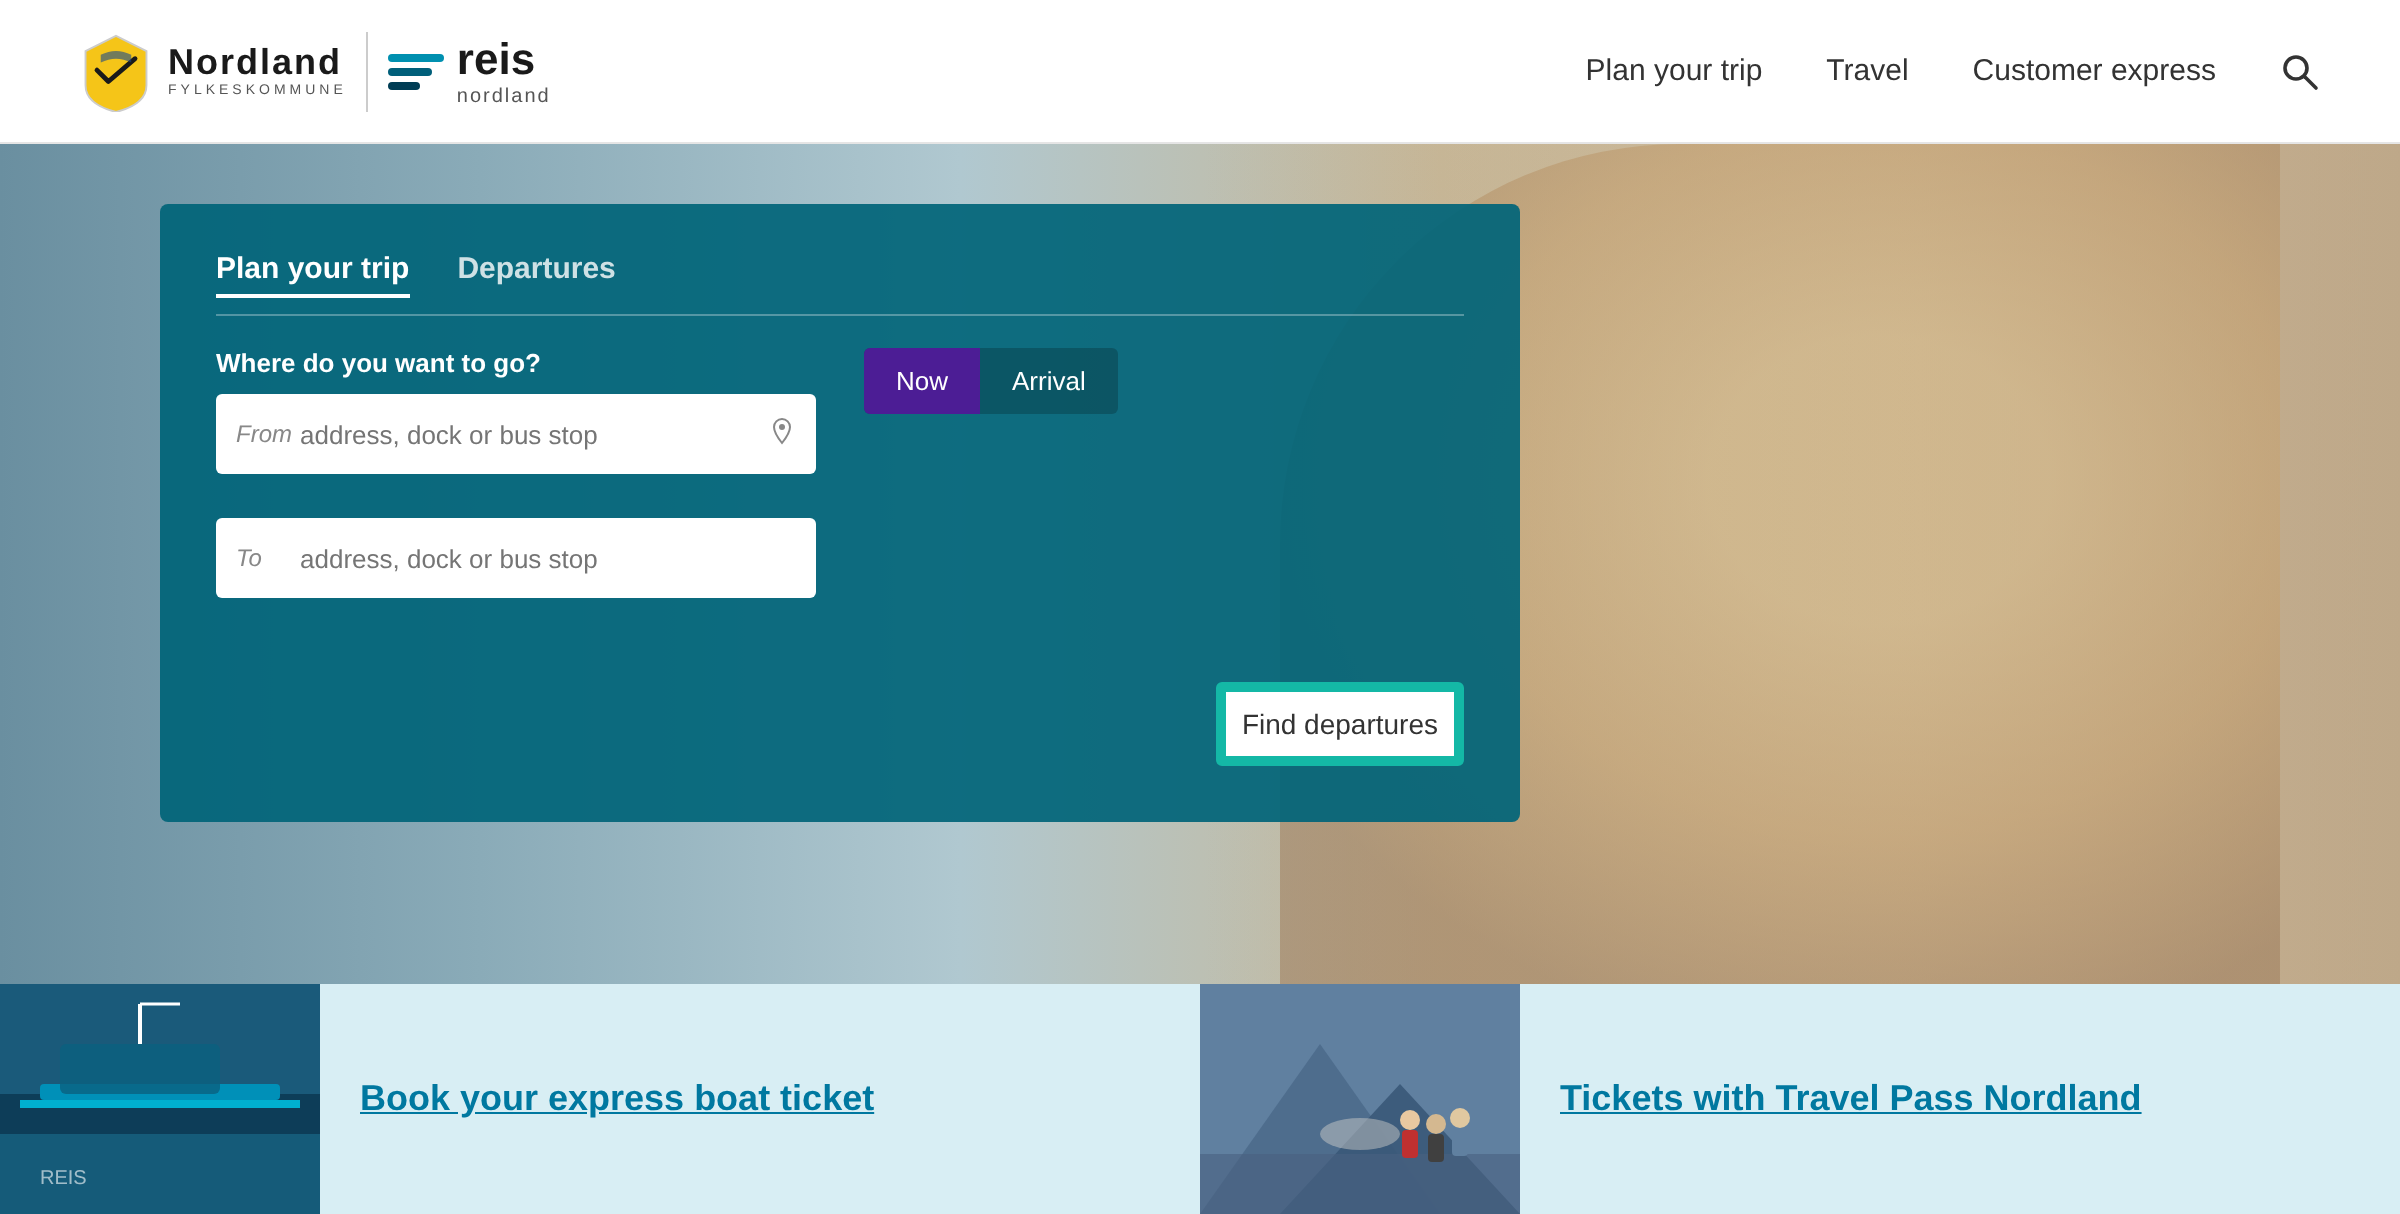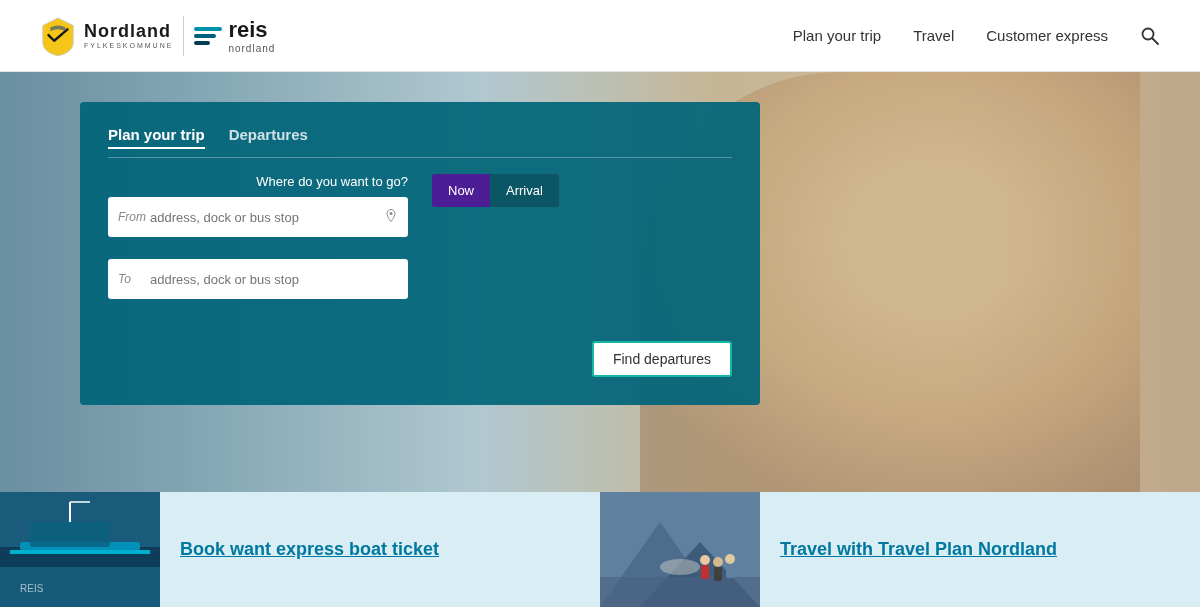--- a/index.html
+++ b/index.html
@@ -110,22 +110,21 @@
     .trip-form-left {
       flex: 1;
     }
     .trip-form-right {
       flex: 1;
     }
     .form-label {
       font-size: 13px;
       color: #fff;
       margin-bottom: 8px;
-      font-weight: 400;
-      text-align: right;
+      font-weight: 700;
     }
     .input-wrapper {
       position: relative;
       margin-bottom: 22px;
     }
     .input-prefix {
       position: absolute;
       left: 10px;
       top: 50%;
       transform: translateY(-50%);
@@ -170,22 +169,22 @@
       font-weight: 400;
     }
     .trip-footer {
       display: flex;
       justify-content: flex-end;
       margin-top: 20px;
     }
     .find-btn {
       background: #fff;
       color: #333;
-      border: 2px solid #14b8a6;
-      padding: 8px 19px;
+      border: 5px solid #14b8a6;
+      padding: 8px 8px;
       font-size: 14px;
       border-radius: 3px;
       cursor: pointer;
     }
 
     
     #cards-section {
       display: flex;
       gap: 0;
       height: 115px;
@@ -368,21 +367,21 @@
         <rect x="20" y="50" width="120" height="8" rx="2" fill="#0090b8"></rect>
         <rect x="30" y="30" width="80" height="25" rx="3" fill="#0a6080" opacity="0.8"></rect>
         <rect x="10" y="58" width="140" height="4" fill="#00b0d0"></rect>
         <line x1="70" y1="10" x2="70" y2="30" stroke="#ffffff" stroke-width="2"></line>
         <line x1="70" y1="10" x2="90" y2="10" stroke="#ffffff" stroke-width="1.5"></line>
         <rect x="0" y="75" width="160" height="40" fill="#1a6888" opacity="0.7"></rect>
         <text x="20" y="100" font-size="10" fill="white" opacity="0.6">REIS</text>
       </svg>
     </div>
     <div class="card-text">
-      <a class="card-link">Book want express boat ticket</a>
+      <a class="card-link">Book your express boat ticket</a>
     </div>
   </div>
 
 
   <div class="card-item">
     <div class="card-img card-img-mountain" style="width:160px;">
       <svg viewBox="0 0 160 115" width="160" height="115">
         <rect width="160" height="115" fill="#6080a0"></rect>
         <polygon points="0,115 60,30 120,115" fill="#4a6888" opacity="0.8"></polygon>
         <polygon points="40,115 100,50 160,115" fill="#3a5878" opacity="0.9"></polygon>
@@ -391,16 +390,16 @@
 
         <circle cx="105" cy="68" r="5" fill="#e8c8a0"></circle>
         <rect x="101" y="73" width="8" height="14" rx="2" fill="#c03030"></rect>
         <circle cx="118" cy="70" r="5" fill="#d4b890"></circle>
         <rect x="114" y="75" width="8" height="14" rx="2" fill="#404040"></rect>
         <circle cx="130" cy="67" r="5" fill="#e0c8a0"></circle>
         <rect x="126" y="72" width="8" height="14" rx="2" fill="#6080a0"></rect>
       </svg>
     </div>
     <div class="card-text">
-      <a class="card-link">Travel with Travel Plan Nordland</a>
+      <a class="card-link">Tickets with Travel Pass Nordland</a>
     </div>
   </div>
 </section>
 
 </body></html>

